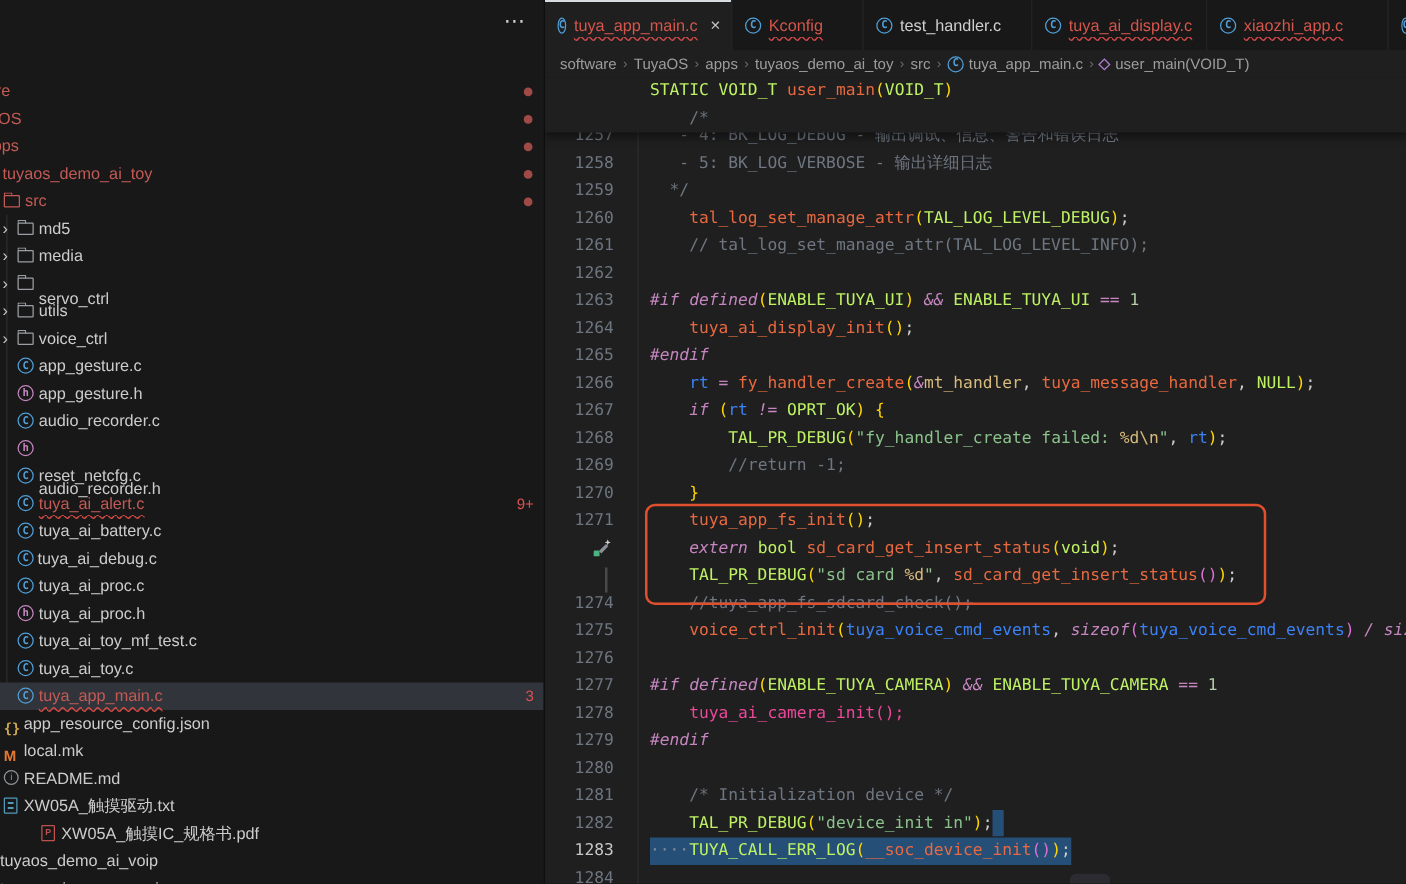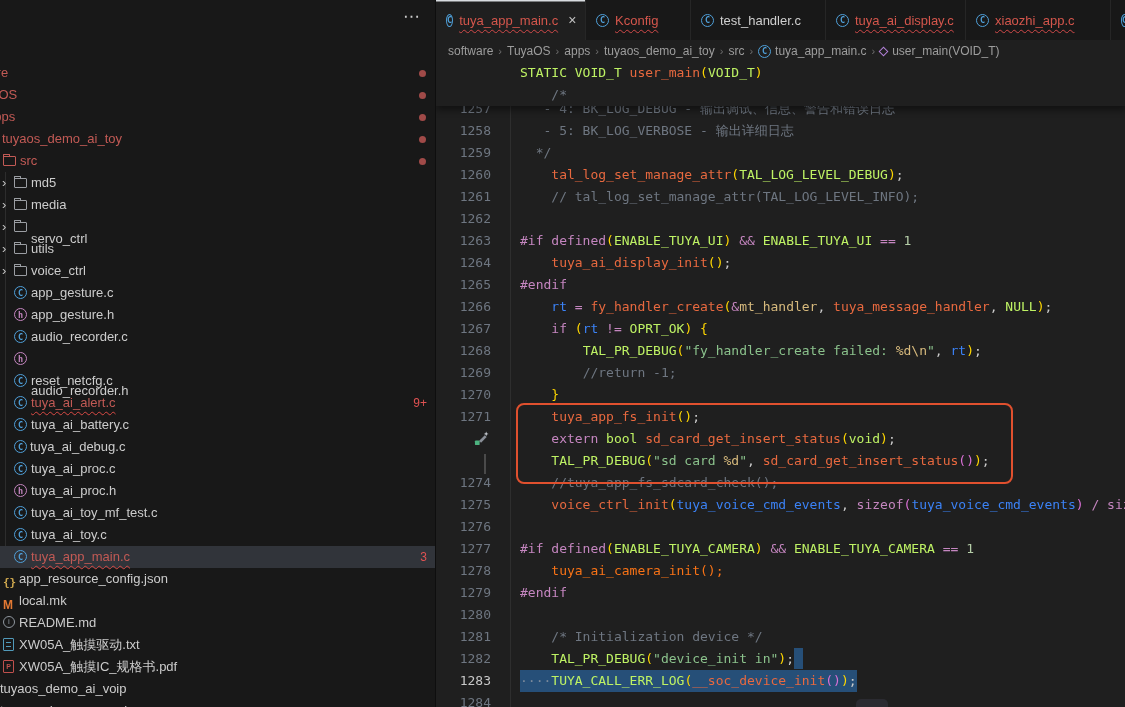--- a/index.html
+++ b/index.html
@@ -68,33 +68,33 @@
   .code { position:absolute; left:0; top:62px; width:690px; height:645px; overflow:hidden;
           font-family:"DejaVu Sans Mono", monospace; font-size:13px; }
   .gutter-divider { position:absolute; left:74px; top:36px; bottom:0; width:1px; background:#2e2e2e; z-index:0; }
   .lines { position:absolute; inset:0; padding-top:36px; z-index:1; }
   .line { display:flex; height:22px; line-height:22px; white-space:pre; }
   .ln { width:55px; flex:none; text-align:right; color:#6e7681; position:relative; }
   .ln.active { color:#c8c8c8; }
   .ln svg { position:absolute; right:2px; top:3px; }
   .lc { padding-left:29px; flex:none; white-space:pre; color:#cccccc; }
   .tk-fn  { color:#e8693f; }
-  .tk-kw  { color:#c586c0; }
+  .tk-kw  { color:#c586c0;font-style:italic; }
   .tk-mac { color:#bef264; }
   .tk-var { color:#3b82f6; }
   .tk-gvar{ color:#d7ba7d; }
   .tk-str { color:#8bc28c; }
   .tk-esc { color:#d7ba7d; }
   .tk-num { color:#b5cea8; }
   .tk-cmt { color:#6e7681; }
   .tk-strike { color:#6e7681; text-decoration:line-through; }
   .tk-pln { color:#cccccc; }
   .tk-b1  { color:#ffd700; }
   .tk-b2  { color:#da70d6; }
-  .tk-dim { color:#f97316; }
+  .tk-dim { color:#ec4899; }
   .tk-ws  { color:#7b8a9c; }
   .sel-wrap { background:#264f78; display:inline-block; }
   .selblock { display:inline-block; width:9px; height:21px; vertical-align:top; background:#264f78; }
 
   .sticky { position:absolute; left:0; top:0; width:690px; height:44px; background:#1f1f1f;
             box-shadow:0 4px 7px rgba(0,0,0,.45); z-index:3; }
   .sticky .sline { height:22px; line-height:22px; padding-left:84px; white-space:pre; }
 
   .annotation-box { position:absolute; left:80px; top:341px; width:497px; height:81px;
                     border:2px solid #e0502e; border-radius:8px; z-index:4; pointer-events:none; }
@@ -266,21 +266,21 @@
             <span class="ic-info">i</span>
           </span>
           <span class="tlabel" style="left: 19px;">README.md</span>
         </div>
         <div class="trow" style="top: 634px;">
           <span class="ticon" style="left: 3px;">
             <span class="ic-txt"></span>
           </span>
           <span class="tlabel" style="left: 19px;">XW05A_触摸驱动.txt</span>
         </div>
-        <div class="trow" style="top: 656px;">
+        <div class="trow" style="top: 656px; margin-left: 30px;">
           <span class="ticon" style="left: 3px;">
             <span class="ic-pdf">P</span>
           </span>
           <span class="tlabel" style="left: 19px;">XW05A_触摸IC_规格书.pdf</span>
         </div>
         <div class="trow" style="top: 678px;">
           <span class="tlabel" style="left: 0px;">tuyaos_demo_ai_voip</span>
         </div>
         <div class="trow" style="top: 700px;">
           <span class="tlabel" style="left: 0px;">tuyaos_demo_examples</span>

